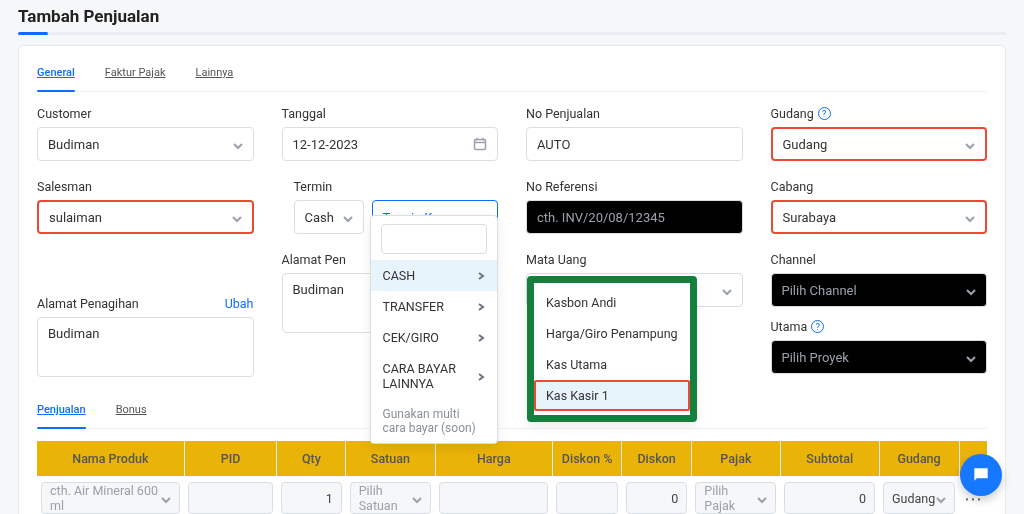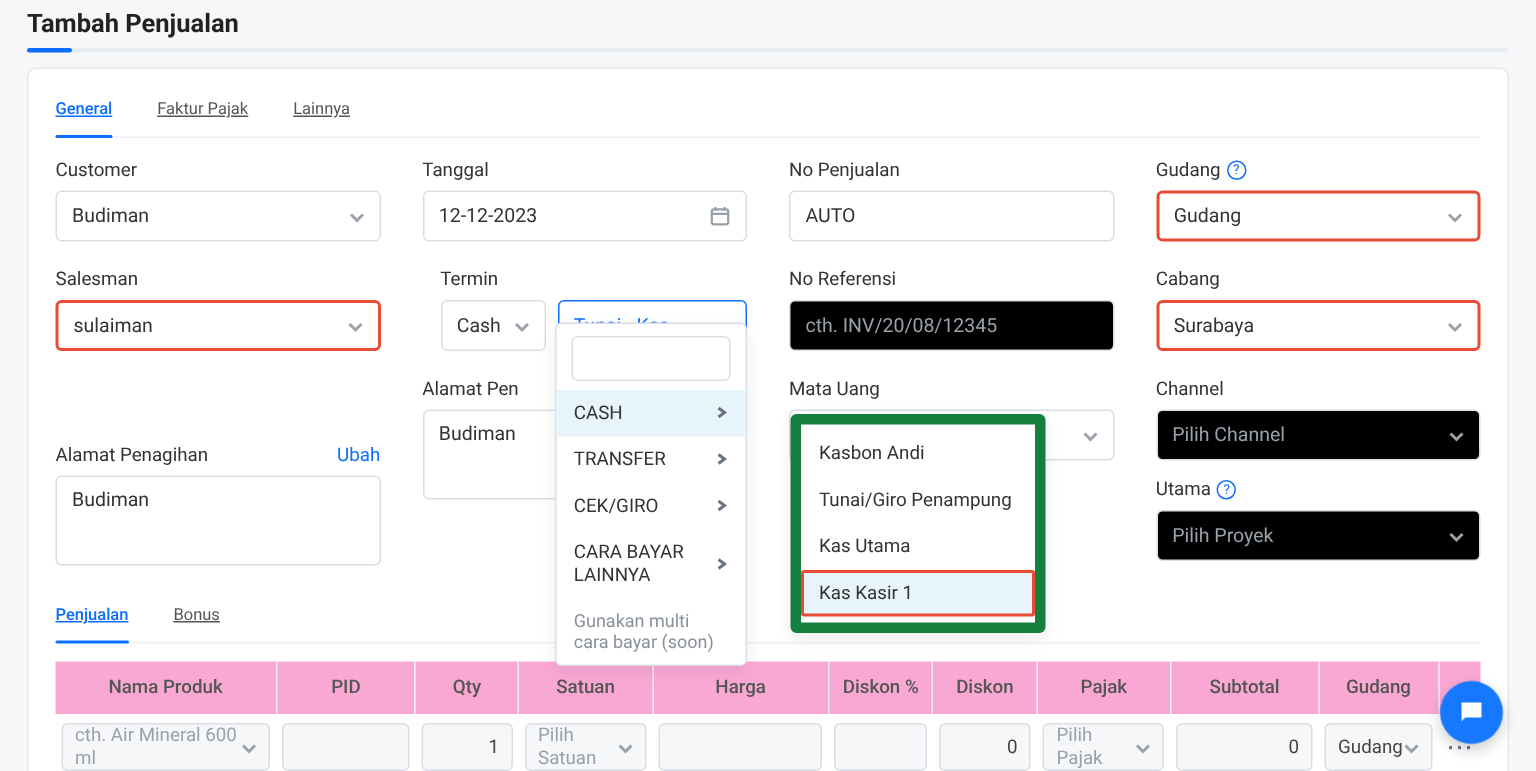--- a/index.html
+++ b/index.html
@@ -39,21 +39,21 @@
   .dd-item{ display:flex; align-items:center; justify-content:space-between; padding:8px 12px; font-size:12.5px; color:#333; cursor:pointer;}
   .dd-item.sel{ background:#e8f4fb;}
   .dd-item .arr svg{ width:8px; height:8px; stroke:#6b7280; stroke-width:2; fill:none;}
   .dd-note{ padding:8px 12px 2px 12px; font-size:12px; color:#8a9099;}
   .sub-panel{ position:absolute; top:60px; left:calc(100% + 30px); width:170px; background:#fff; border:7px solid #15803d; border-radius:4px; box-shadow:0 4px 12px rgba(0,0,0,.08); z-index:11; padding:4px 0;}
   .sub-item{ padding:8px 12px; font-size:12.5px; color:#333; cursor:pointer;}
   .sub-item.hl{ background:#e8f4fb; border:2px solid #e94b35; border-radius:2px; padding:6px 10px;}
   
   .subtabs{ display:flex; gap:30px; border-bottom:1px solid #edf1f5; margin:20px 0 12px 0;}
   .ptable{ width:100%; border-collapse:collapse;}
-  .ptable th{ background:#f9a8d4; color:#555; font-weight:500; font-size:12.5px; padding:10px 8px; border-right:1px solid #e9edf2;}
+  .ptable th{ background:#eab308; color:#555; font-weight:500; font-size:12.5px; padding:10px 8px; border-right:1px solid #e9edf2;}
   .ptable th:last-child{ border-right:none; width:28px;}
   .ptable td{ padding:6px 4px;}
   .cell { height:32px; border:1px solid #d9dee5; background:#f5f7f9; border-radius:4px; display:flex; align-items:center; padding:0 8px; color:#9aa1ab; font-size:12.5px; justify-content:space-between;}
   .cell.r{ justify-content:flex-end; color:#444;}
   .cell.dark{ color:#444;}
   .dots{ color:#6b7280; font-size:18px; text-align:center; cursor:pointer;}
   .fab{ position:fixed; right:22px; bottom:18px; width:42px; height:42px; border-radius:50%; background:#1677ff; display:flex; align-items:center; justify-content:center; box-shadow:0 4px 10px rgba(0,0,0,.2); cursor:pointer;}
   .fab svg{ width:20px; height:20px; fill:#fff;}
 </style>
 </head>
@@ -166,21 +166,21 @@
           <div class="dd-item">
               <span>CARA BAYAR LAINNYA</span>
               <span class="arr"><svg viewBox="0 0 8 8">
                   <polyline points="2,1 6,4 2,7"></polyline>
                 </svg></span>
             </div>
           <div class="dd-note">Gunakan multi cara bayar (soon)</div>
 
           <div class="sub-panel">
             <div class="sub-item">Kasbon Andi</div>
-            <div class="sub-item">Tunai/Giro Penampung</div>
+            <div class="sub-item">Harga/Giro Penampung</div>
             <div class="sub-item">Kas Utama</div>
             <div class="sub-item hl">Kas Kasir 1</div>
           </div>
         </div>
       </div>
 
       <div>
         <div class="field-label">No Referensi</div>
         <div class="control disabled">
           <span class="placeholder">cth. INV/20/08/12345</span>

